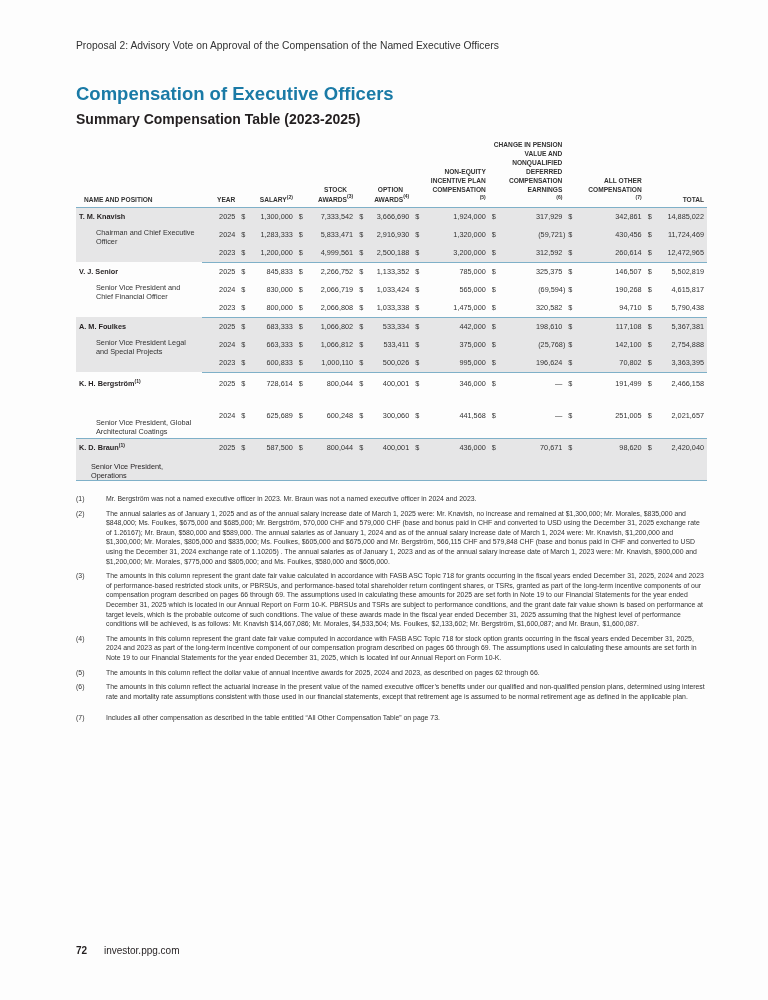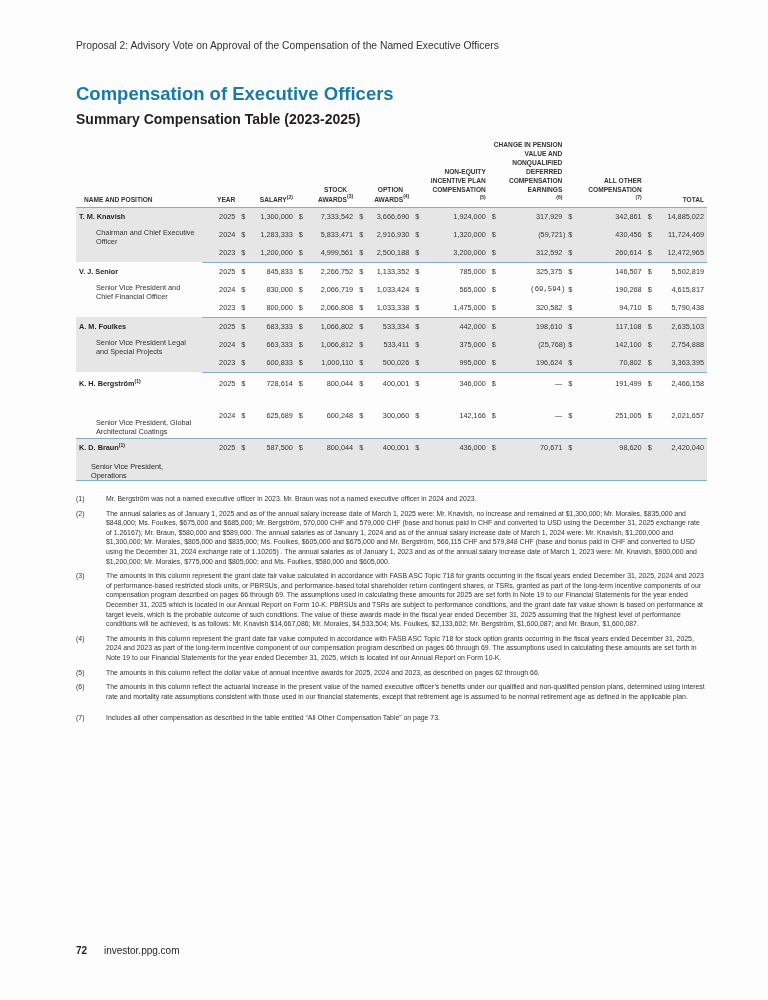--- a/index.html
+++ b/index.html
@@ -252,21 +252,21 @@
         </td>
         <td class="num">
           <div style="display: flex; justify-content: space-between;">
             <span>$</span>
             <span>565,000</span>
           </div>
         </td>
         <td class="num">
           <div style="display: flex; justify-content: space-between;">
             <span>$</span>
-            <span style="margin-right: -3px; font-family: Liberation Mono, monospace;">(69,594)</span>
+            <span style="margin-right: -3px;">(69,594)</span>
           </div>
         </td>
         <td class="num">
           <div style="display: flex; justify-content: space-between;">
             <span>$</span>
             <span>190,268</span>
           </div>
         </td>
         <td class="num">
           <div style="display: flex; justify-content: space-between;">
@@ -355,21 +355,21 @@
         </td>
         <td class="num">
           <div style="display: flex; justify-content: space-between;">
             <span>$</span>
             <span>117,108</span>
           </div>
         </td>
         <td class="num">
           <div style="display: flex; justify-content: space-between;">
             <span>$</span>
-            <span>2,635,103</span>
+            <span>5,367,381</span>
           </div>
         </td>
       </tr>
       <tr class="shade">
         <td class="title" rowspan="2">Senior Vice President Legal and Special Projects</td>
         <td class="yr">2024</td>
         <td class="num">
           <div style="display: flex; justify-content: space-between;">
             <span>$</span>
             <span>663,333</span>
@@ -520,21 +520,21 @@
         </td>
         <td class="num">
           <div style="display: flex; justify-content: space-between;">
             <span>$</span>
             <span>300,060</span>
           </div>
         </td>
         <td class="num">
           <div style="display: flex; justify-content: space-between;">
             <span>$</span>
-            <span>142,166</span>
+            <span>441,568</span>
           </div>
         </td>
         <td class="num">
           <div style="display: flex; justify-content: space-between;">
             <span>$</span>
             <span>—</span>
           </div>
         </td>
         <td class="num">
           <div style="display: flex; justify-content: space-between;">

